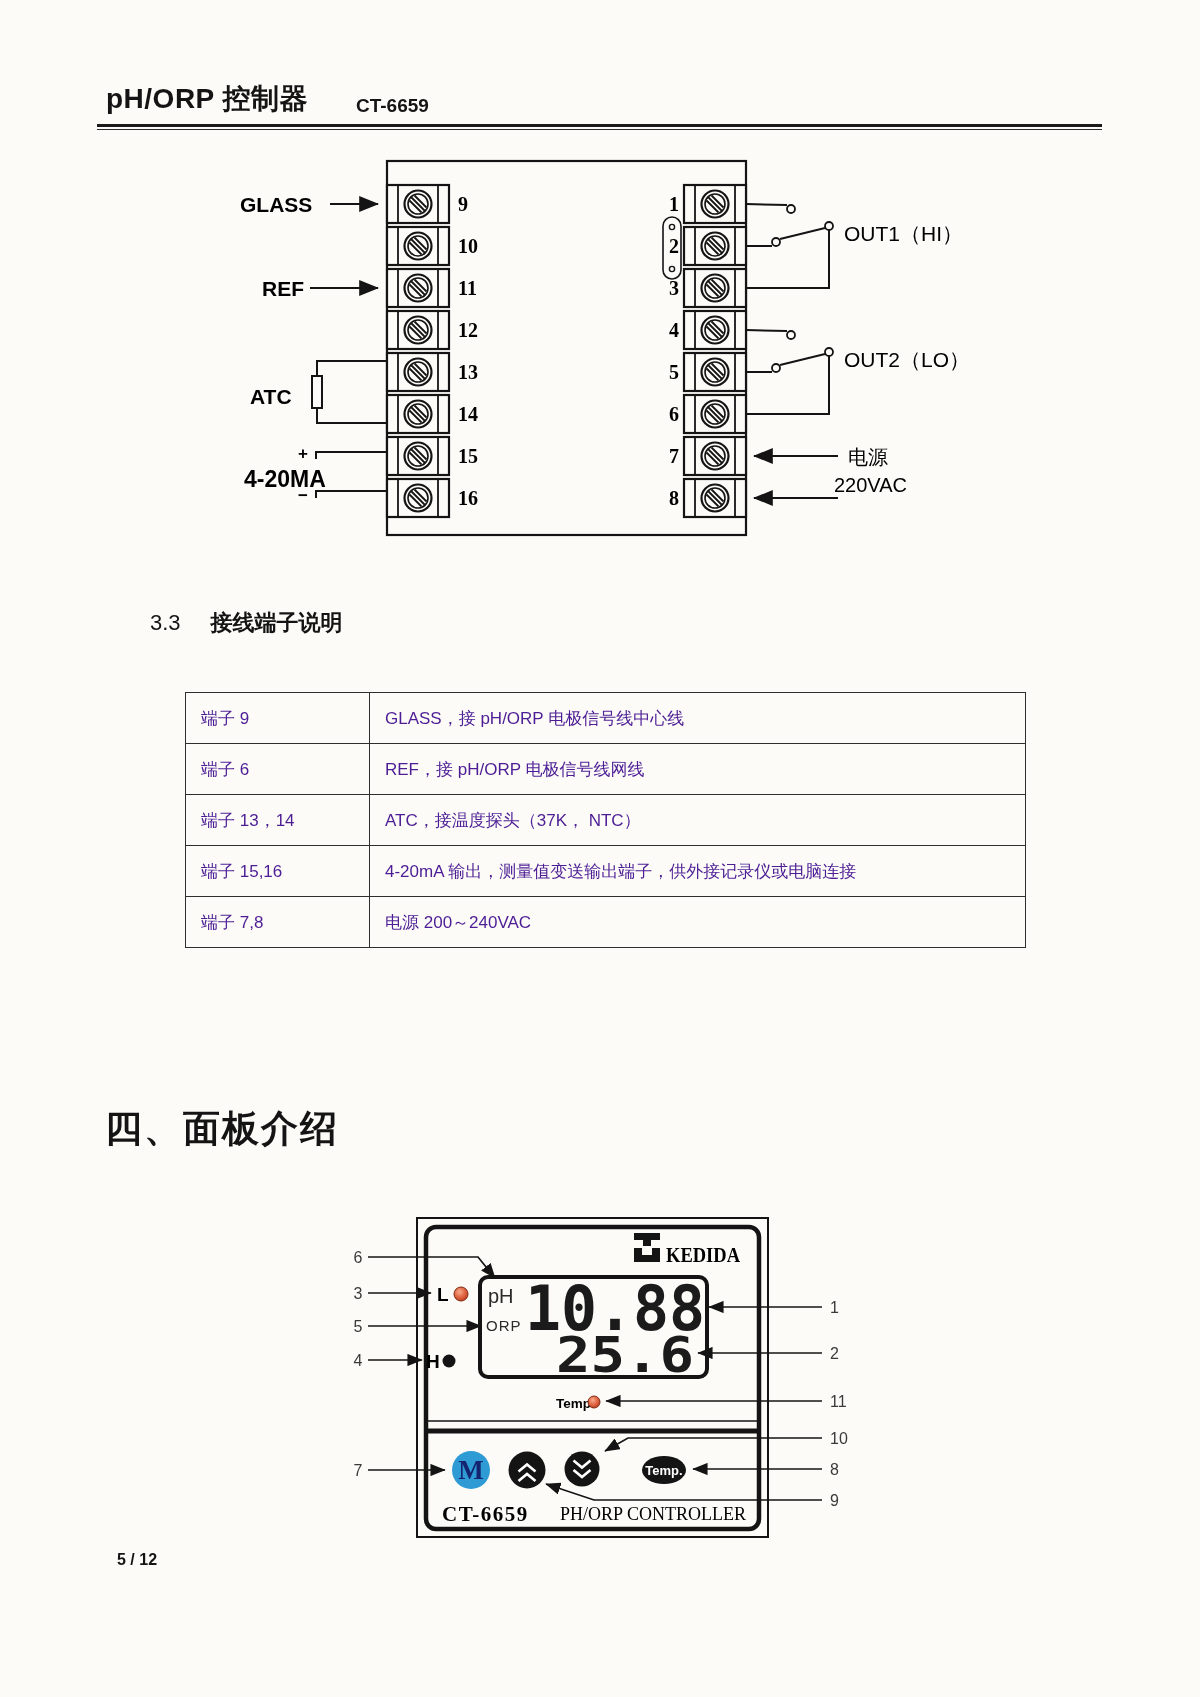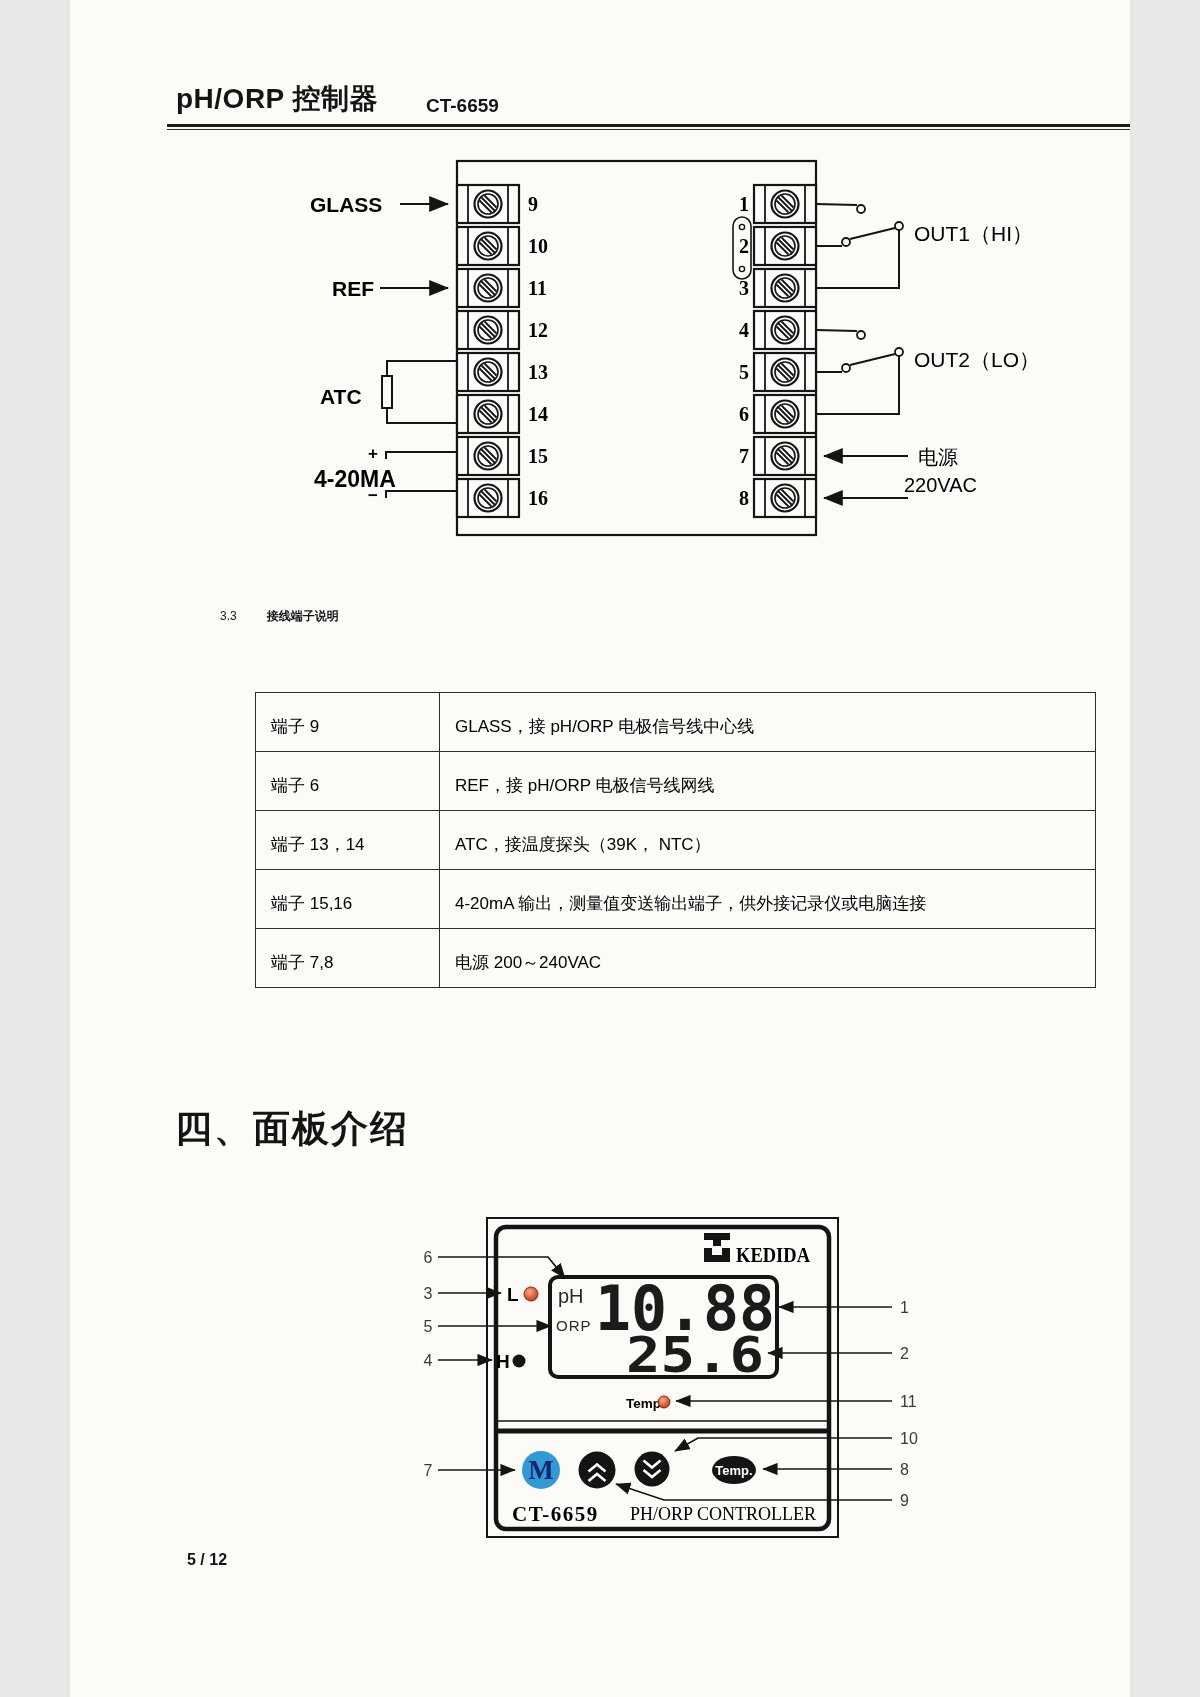--- a/index.html
+++ b/index.html
@@ -1,36 +1,36 @@
 <!DOCTYPE html>
 <html><head>
 <meta charset="utf-8">
 <style>
   html,body{margin:0;padding:0;background:#e8e8e8;}
   .page{
-    position:relative;width:1060px;height:1697px;margin:0 auto;
+    position:relative;width:1200px;height:1697px;margin:0 auto;
     background:#fcfbf7;color:#141414;
     font-family:"Liberation Sans",sans-serif;overflow:hidden;
   }
   .abs{position:absolute;}
   
   .doc-title{left:106px;top:80px;font-size:28px;font-weight:bold;letter-spacing:.5px;}
   .doc-model{left:356px;top:95px;font-size:19px;font-weight:bold;}
   .rule1{left:97px;top:124px;width:1005px;height:2.5px;background:#1a1a1a;}
   .rule2{left:97px;top:129px;width:1005px;height:1.2px;background:#2c2c2c;}
   
-  .sec33{left:150px;top:608px;font-size:12px;}
+  .sec33{left:150px;top:608px;font-size:22px;}
   .sec33 .num{font-weight:normal;}
   .sec33 .ttl{font-weight:bold;margin-left:30px;}
   .sec4{left:105px;top:1104px;font-family:"Liberation Serif",serif;font-size:37px;font-weight:bold;letter-spacing:2px;}
   
   .tbl{left:185px;top:692px;border-collapse:collapse;}
   .tbl td{
-    border:1.6px solid #2e2e2e;height:50px;padding:8px 0 0 15px;
-    font-size:17px;color:#000000;vertical-align:middle;background:transparent;
+    border:1.6px solid #2e2e2e;height:50px;padding:0 0 0 15px;
+    font-size:17px;color:#4c1d95;vertical-align:middle;background:transparent;
   }
   .tbl td.c1{width:168px;min-width:168px;}
   .tbl td.c2{width:640px;}
   
   .footer{left:117px;top:1551px;font-size:16px;font-weight:bold;text-align:right;}
   svg text{font-family:"Liberation Sans",sans-serif;}
   svg .serif{font-family:"Liberation Serif",serif;}
   svg .mono{font-family:"DejaVu Sans Mono",monospace;}
 </style>
 </head>
@@ -164,21 +164,21 @@
       <tr>
         <td class="c1">端子 9</td>
         <td class="c2">GLASS，接 pH/ORP 电极信号线中心线</td>
       </tr>
       <tr>
         <td class="c1">端子 6</td>
         <td class="c2">REF，接 pH/ORP 电极信号线网线</td>
       </tr>
       <tr>
         <td class="c1">端子 13，14</td>
-        <td class="c2">ATC，接温度探头（39K， NTC）</td>
+        <td class="c2">ATC，接温度探头（37K， NTC）</td>
       </tr>
       <tr>
         <td class="c1">端子 15,16</td>
         <td class="c2">4-20mA 输出，测量值变送输出端子，供外接记录仪或电脑连接</td>
       </tr>
       <tr>
         <td class="c1">端子 7,8</td>
         <td class="c2">电源 200～240VAC</td>
       </tr>
     </tbody>

